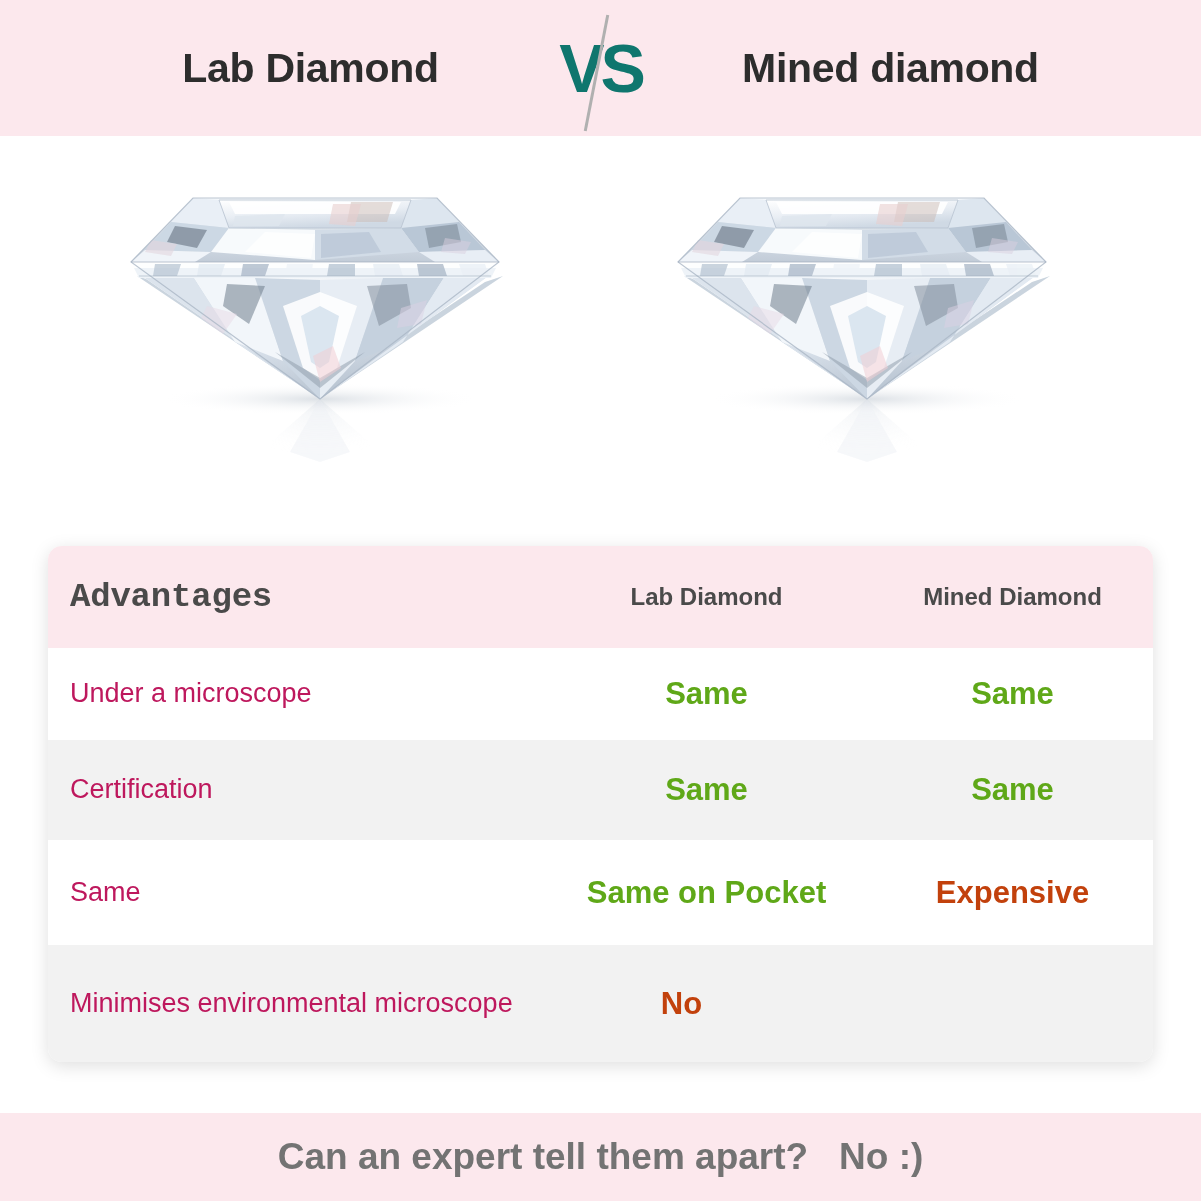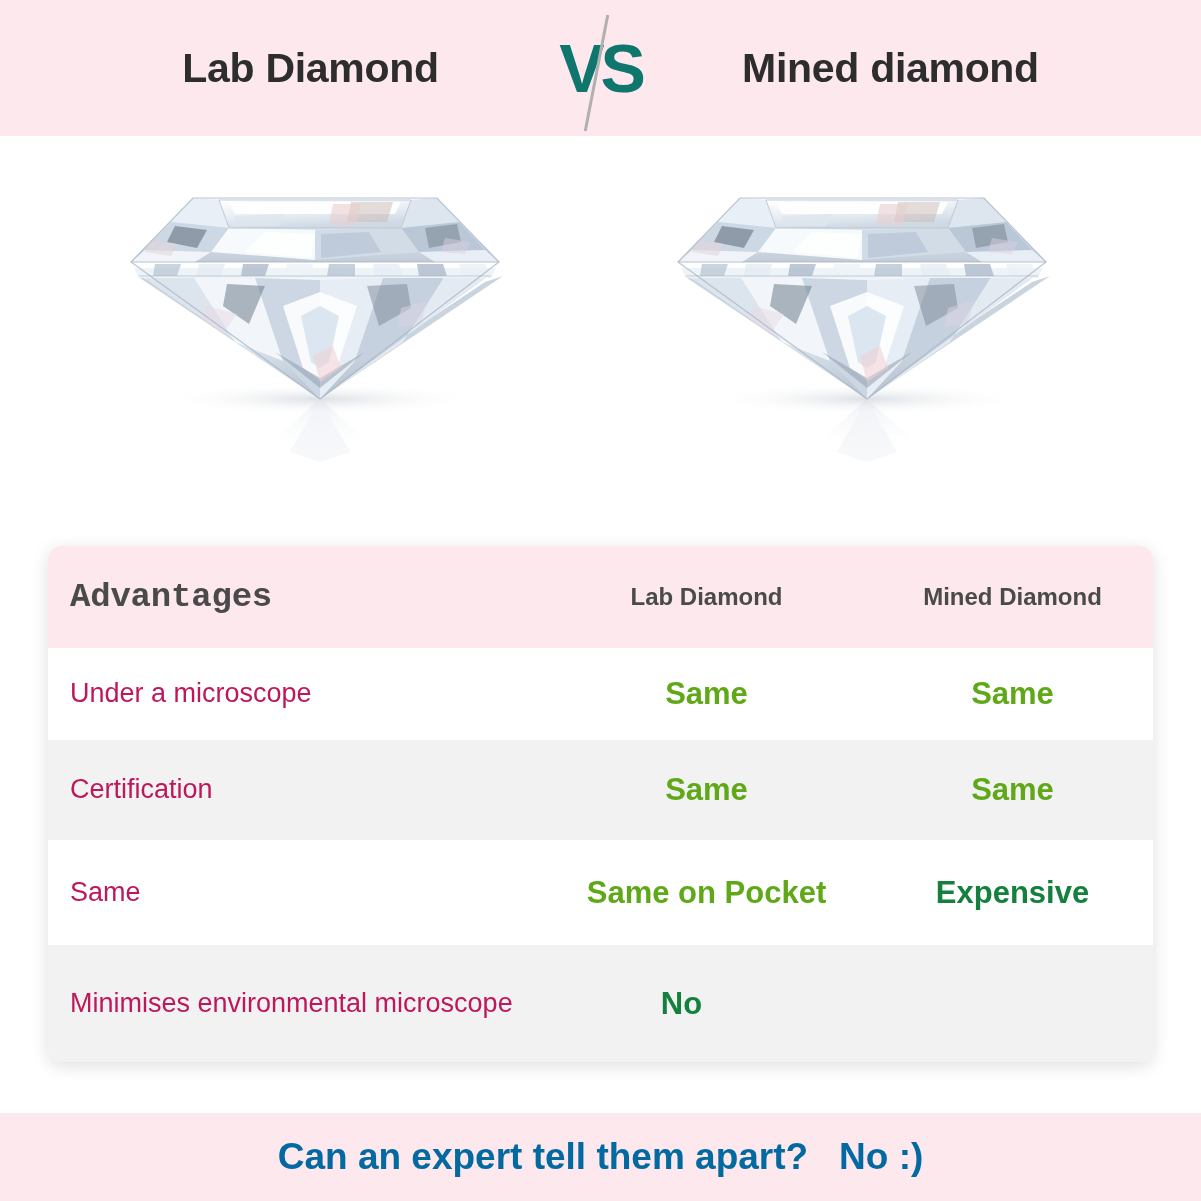--- a/index.html
+++ b/index.html
@@ -134,21 +134,21 @@
   .feature-text {
     font-size: 27px;
     color: #be185d;
     line-height: 1.32;
   }
   .val {
     font-size: 31px;
     font-weight: bold;
   }
   .val.green { color: #5fa818; }
-  .val.red   { color: #15803d; }
+  .val.red   { color: #c2410c; }
 
   
   .v-div {
     position: absolute;
     width: 2px;
     background: #cfcfcf;
     top: 25px;
     height: 481px;
   }
   .v-div.d1 { left: 493px; }
@@ -161,21 +161,21 @@
     width: 1201px;
     height: 88px;
     background: #fce8ed;
     display: flex;
     align-items: center;
     justify-content: center;
   }
   .footer-text {
     font-size: 37px;
     font-weight: bold;
-    color: #0369a1;
+    color: #737373;
     white-space: pre;
   }
 </style>
 </head>
 <body>
 
 <div id="page">
 
   <div class="top-banner">
     <div class="banner-title left">Lab Diamond</div>

